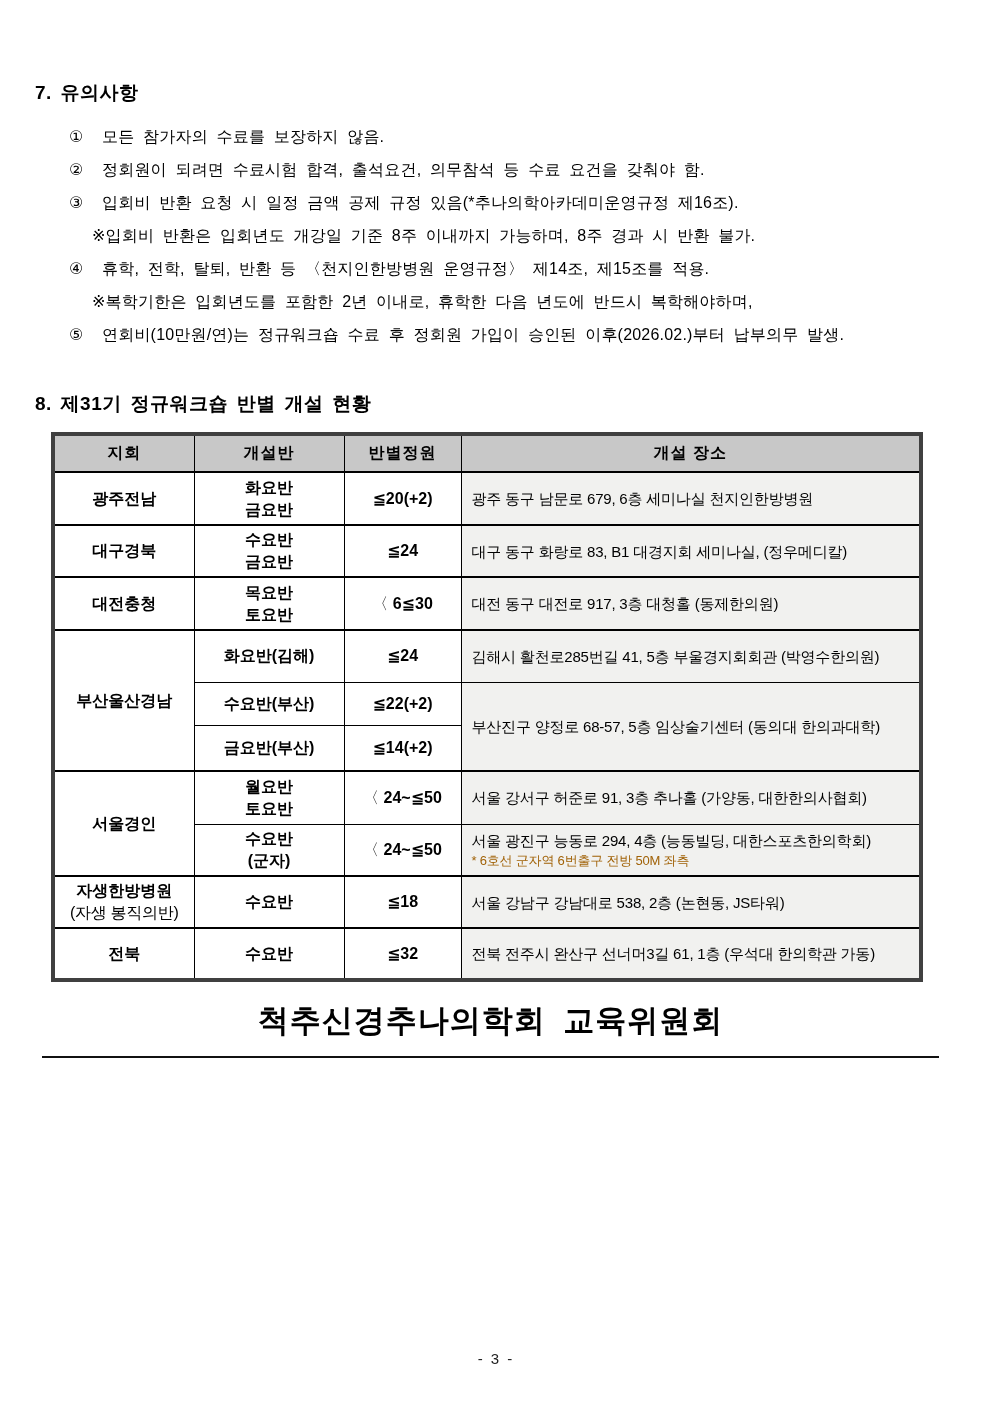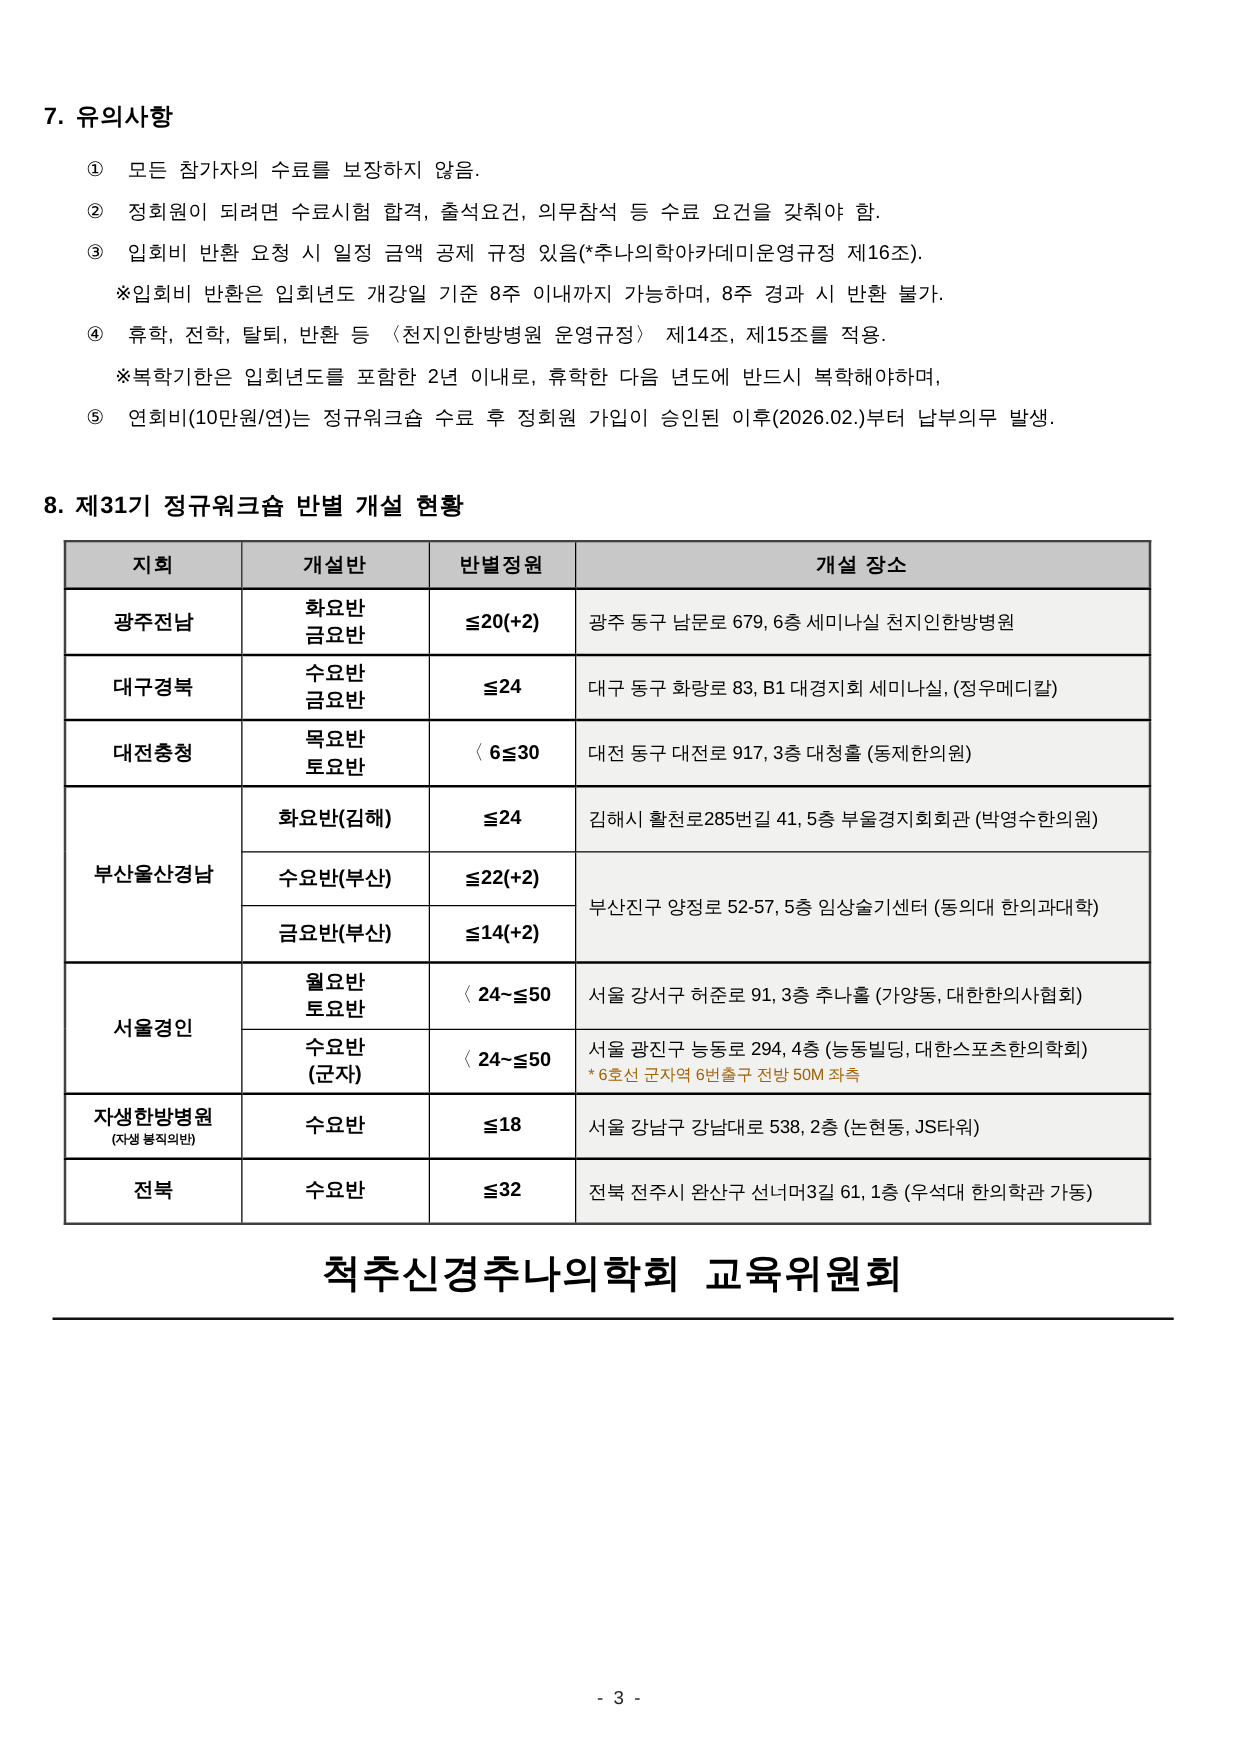--- a/index.html
+++ b/index.html
@@ -32,21 +32,21 @@
   .notice-text { flex: 1; }
   .notice-sub { line-height: 33px; margin-left: 23px; }
   .notice-sub.indent2 { margin-left: 42px; }
 
   
   table.workshop {
     border-collapse: collapse;
     margin-left: 16px;
     width: 868px;
     table-layout: fixed;
-    border: 2px solid #404040;
+    border: 4px solid #404040;
   }
   col.c1 { width: 141px; }
   col.c2 { width: 150px; }
   col.c3 { width: 117px; }
   col.c4 { width: 460px; }
   .workshop th, .workshop td {
     border: 1px solid #000;
     text-align: center;
     vertical-align: middle;
     overflow: hidden;
@@ -66,22 +66,22 @@
   .workshop tbody tr:nth-child(7) { height: 53px; }
   .workshop tbody tr.group-start td { border-top-width: 2px; }
   td.col-branch, td.col-class, td.col-capacity {
     font-size: 16px;
     font-weight: bold;
     line-height: 1.35;
     background: #ffffff;
   }
   td.col-capacity .cap-prefix { font-weight: normal; color: #333; }
   td.col-branch .cell-subtext {
-    font-size: 10px;
-    font-weight: bold;
+    font-size: 16px;
+    font-weight: normal;
     letter-spacing: -0.3px;
   }
   td.col-location {
     background: #f1f1ef;
     text-align: left;
     font-size: 15px;
     font-weight: normal;
     letter-spacing: -0.2px;
     padding: 4px 6px 4px 10px;
     line-height: 1.4;
@@ -204,21 +204,21 @@
           </tr>
           <tr class="group-start">
             <td class="col-branch" rowspan="3"><span class="cell-main">부산울산경남</span></td>
             <td class="col-class"><span class="cell-main">화요반(김해)</span></td>
             <td class="col-capacity"><span class="cell-main">≦24</span></td>
             <td class="col-location"><span class="cell-main">김해시 활천로285번길 41, 5층 부울경지회회관 (박영수한의원)</span></td>
           </tr>
           <tr>
             <td class="col-class"><span class="cell-main">수요반(부산)</span></td>
             <td class="col-capacity"><span class="cell-main">≦22(+2)</span></td>
-            <td class="col-location" rowspan="2"><span class="cell-main">부산진구 양정로 52-57, 5층 임상술기센터 (동의대 한의과대학)</span></td>
+            <td class="col-location" rowspan="2"><span class="cell-main">부산진구 양정로 68-57, 5층 임상술기센터 (동의대 한의과대학)</span></td>
           </tr>
           <tr>
             <td class="col-class"><span class="cell-main">금요반(부산)</span></td>
             <td class="col-capacity"><span class="cell-main">≦14(+2)</span></td>
           </tr>
           <tr class="group-start">
             <td class="col-branch" rowspan="2"><span class="cell-main">서울경인</span></td>
             <td class="col-class">
               <div class="cell-line">월요반</div>
               <div class="cell-line">토요반</div>

